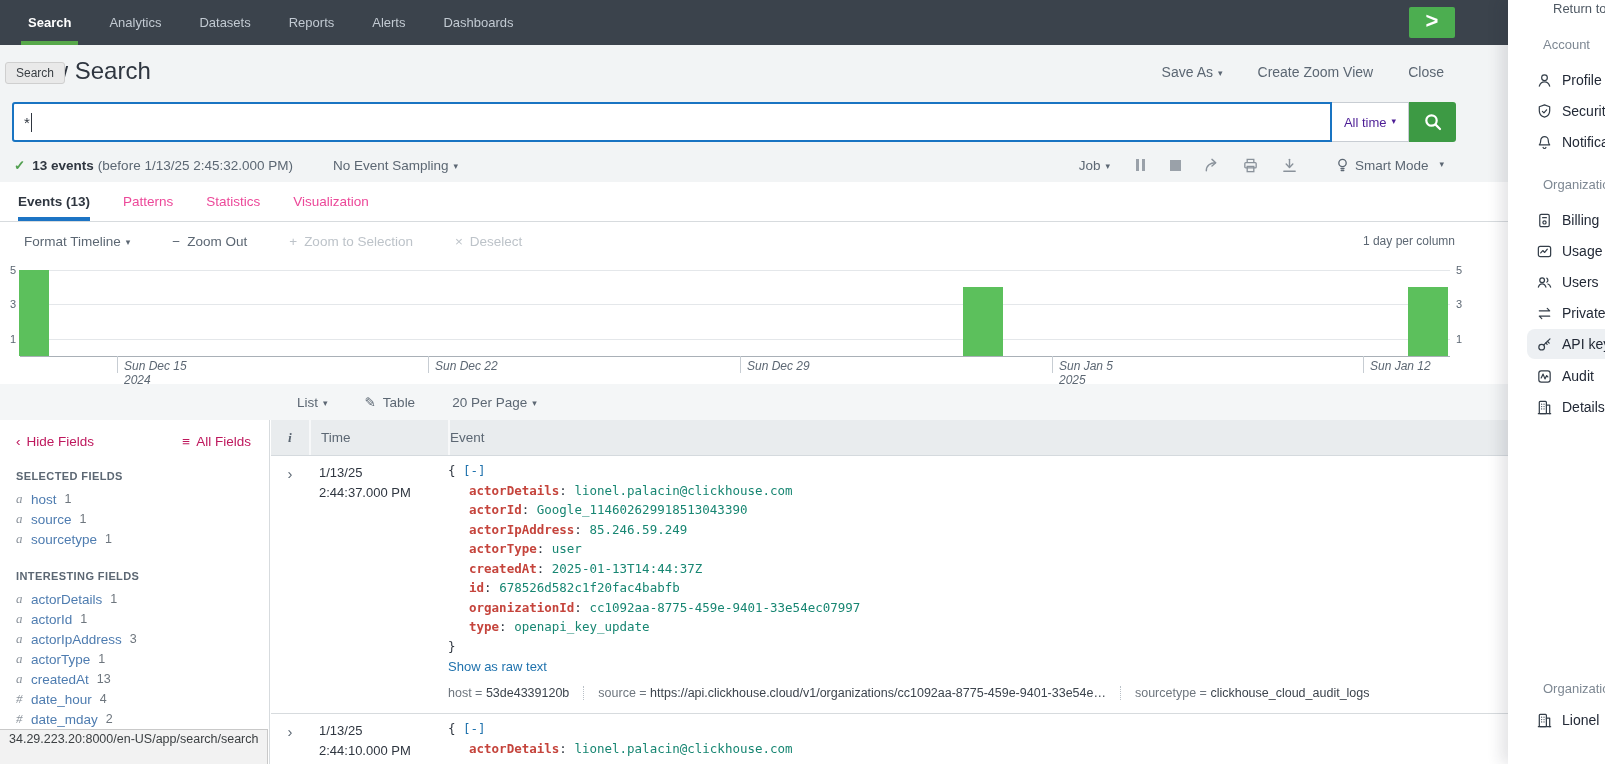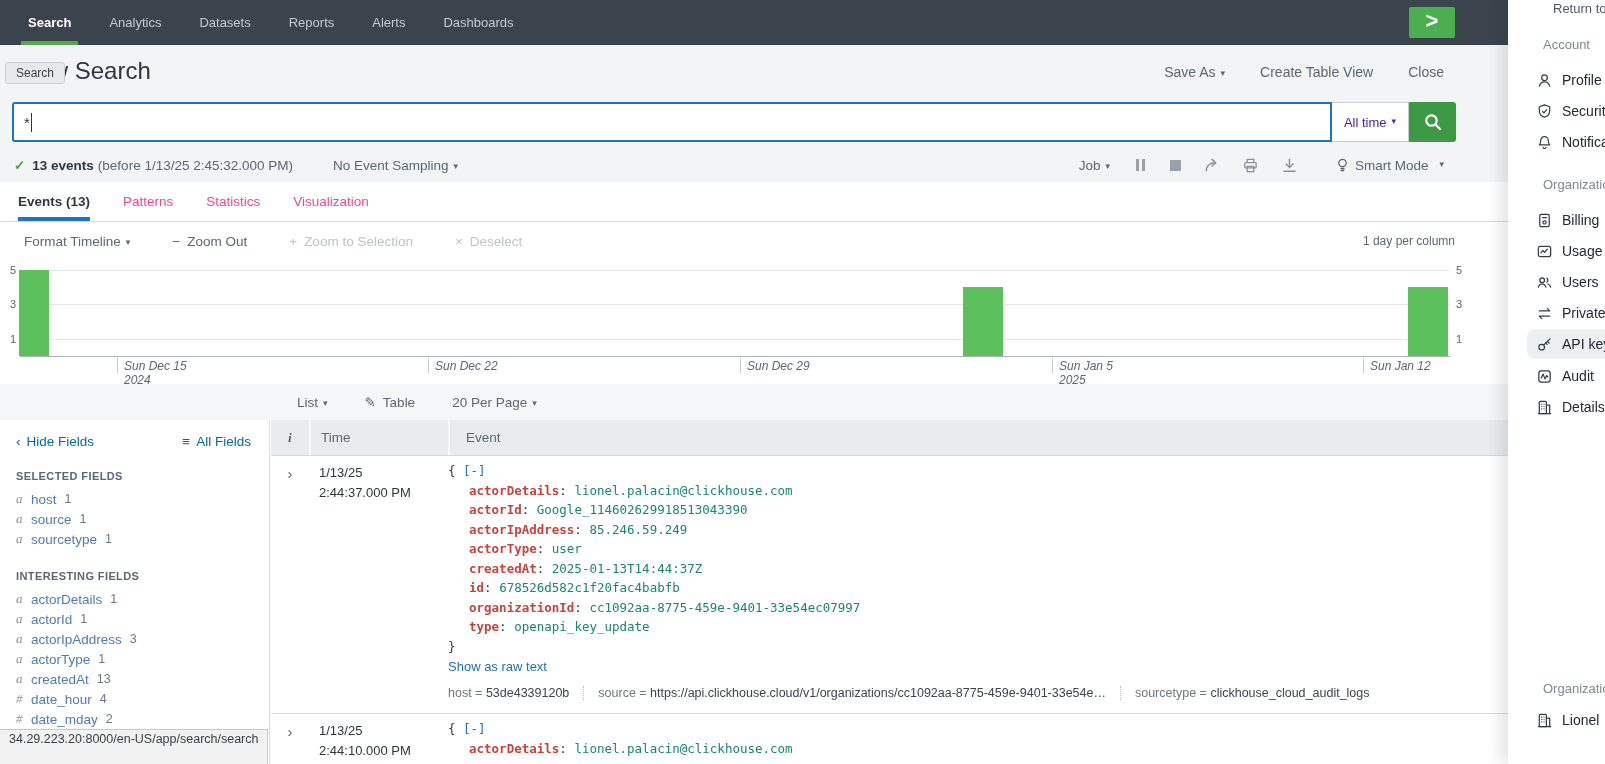--- a/index.html
+++ b/index.html
@@ -88,41 +88,41 @@
   .results-bar { position:absolute; top:384px; left:0; right:0; height:36px; background:#f4f6f7;
     display:flex; align-items:center; padding-left:297px; font-size:13.5px; color:#5c6773; }
   .rb-item { margin-right:37px; cursor:pointer; }
   .i-pencil::before { content:"✎"; margin-right:7px; }
 
   
   .main { position:absolute; top:420px; left:0; width:1508px; height:344px; background:#fff; }
   .fields { position:absolute; left:0; top:0; width:270px; height:344px;
     border-right:1px solid #d7dbde; background:#fff; }
   .fields-hdr { display:flex; justify-content:space-between; padding:14px 18px 0 16px;
-    font-size:13.5px; color:#0369a1;text-align:right; }
+    font-size:13.5px; color:#be185d;text-align:right; }
   .fields-hdr span { cursor:pointer; }
   .i-chevleft::before { content:"‹"; margin-right:6px; }
   .i-list::before { content:"≡"; margin-right:6px; }
   .fsec-title { margin:21px 16px 7px; font-size:11px; font-weight:bold; color:#5c6773;
     letter-spacing:.4px; }
   .field-row { padding:0 16px; font-size:13.5px; height:20px; display:flex; align-items:center;
     cursor:pointer; }
   .ftype { font-family:"Liberation Serif", serif; font-style:italic; color:#8b939c; width:15px;
     font-size:13px; }
   .fname { color:#4e7cb0; margin-right:8px; }
   .fcount { color:#6e767e; font-size:12.5px; }
 
   .table { position:absolute; left:271px; top:0; right:0; height:344px; font-size:13.5px; }
   .thead { display:flex; height:36px; background:#e9ecee; border-bottom:1px solid #d5dade;
     color:#5c6773; align-items:center; }
   .th-i { width:38px; text-align:center; font-family:"Liberation Serif", serif; font-style:italic;
     font-weight:bold; }
   .th-time { width:139px; padding-left:10px; border-left:2px solid #f7f8f9; align-self:stretch;
     line-height:36px; }
-  .th-event { flex:1; padding-left:16px; border-left:2px solid #f7f8f9; align-self:stretch;
+  .th-event { flex:1; padding-left:0; border-left:2px solid #f7f8f9; align-self:stretch;
     line-height:36px; }
   .row { display:flex; }
   .row + .row { border-top:1px solid #d7dbde; }
   .cell-i { width:38px; text-align:center; padding-top:9px; color:#5c6773; }
   .expander::before { content:"›"; font-size:15px; cursor:pointer; }
   .cell-time { width:139px; padding:7px 0 0 10px; font-size:13px; color:#2f3640; line-height:20px; }
   .cell-event { flex:1; padding-top:5px; }
   .json { font-family:"DejaVu Sans Mono", monospace; font-size:12.5px; line-height:19.5px;
     color:#2f3640; }
   .json .indent { padding-left:21px; }
@@ -167,21 +167,21 @@
     <div class="nav-item">Alerts</div>
     <div class="nav-item">Dashboards</div>
     <div class="logo">&gt;</div>
   </div>
 
   <div class="header">
     <div class="badge">Search</div>
     <div class="title">New Search</div>
     <div class="hdr-actions">
       <span class="caret">Save As</span>
-      <span>Create Table View</span>
+      <span>Create Zoom View</span>
       <span>Close</span>
     </div>
     <div class="search-row">
       <div class="query-box">
           <span>*</span>
           <span class="caret-bar"></span>
         </div>
       <div class="time-range caret">All time</div>
       <button class="search-btn">
         <svg width="20" height="20" viewBox="0 0 20 20" fill="none" stroke="#fff" stroke-width="2.2" stroke-linecap="round">

